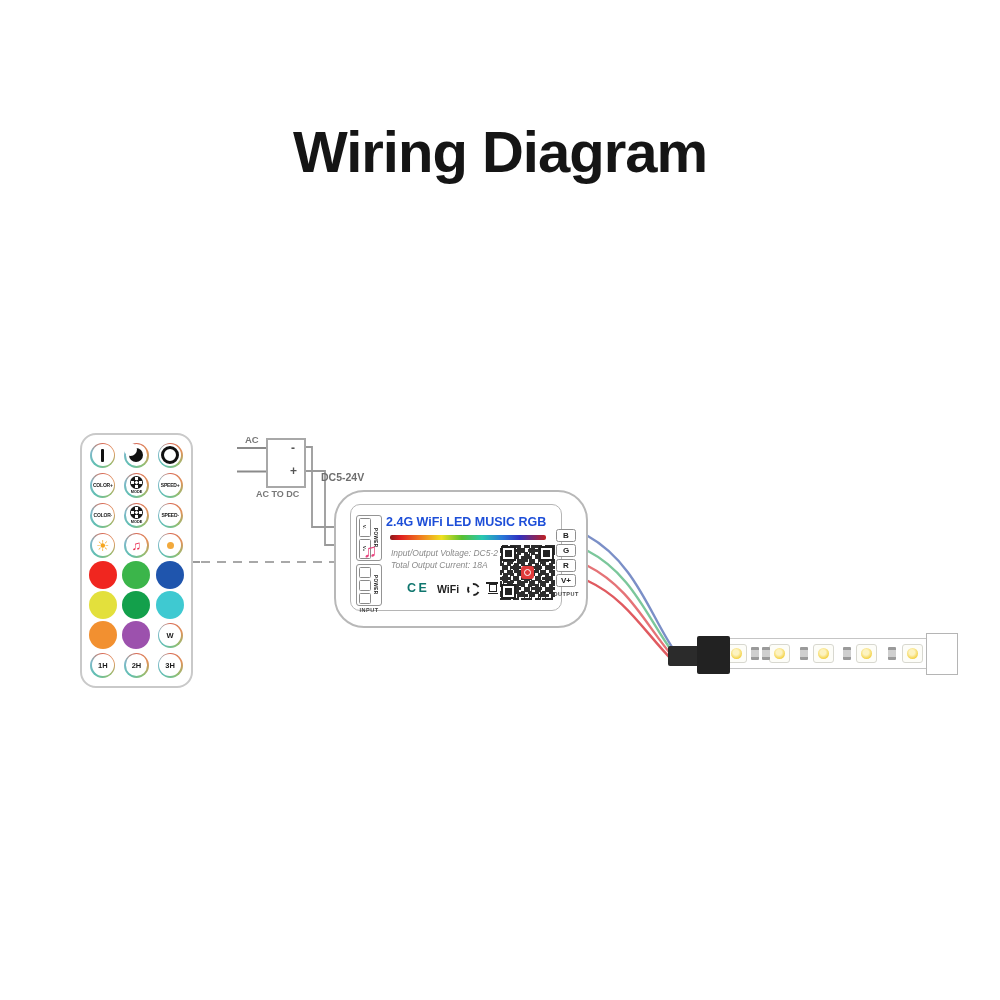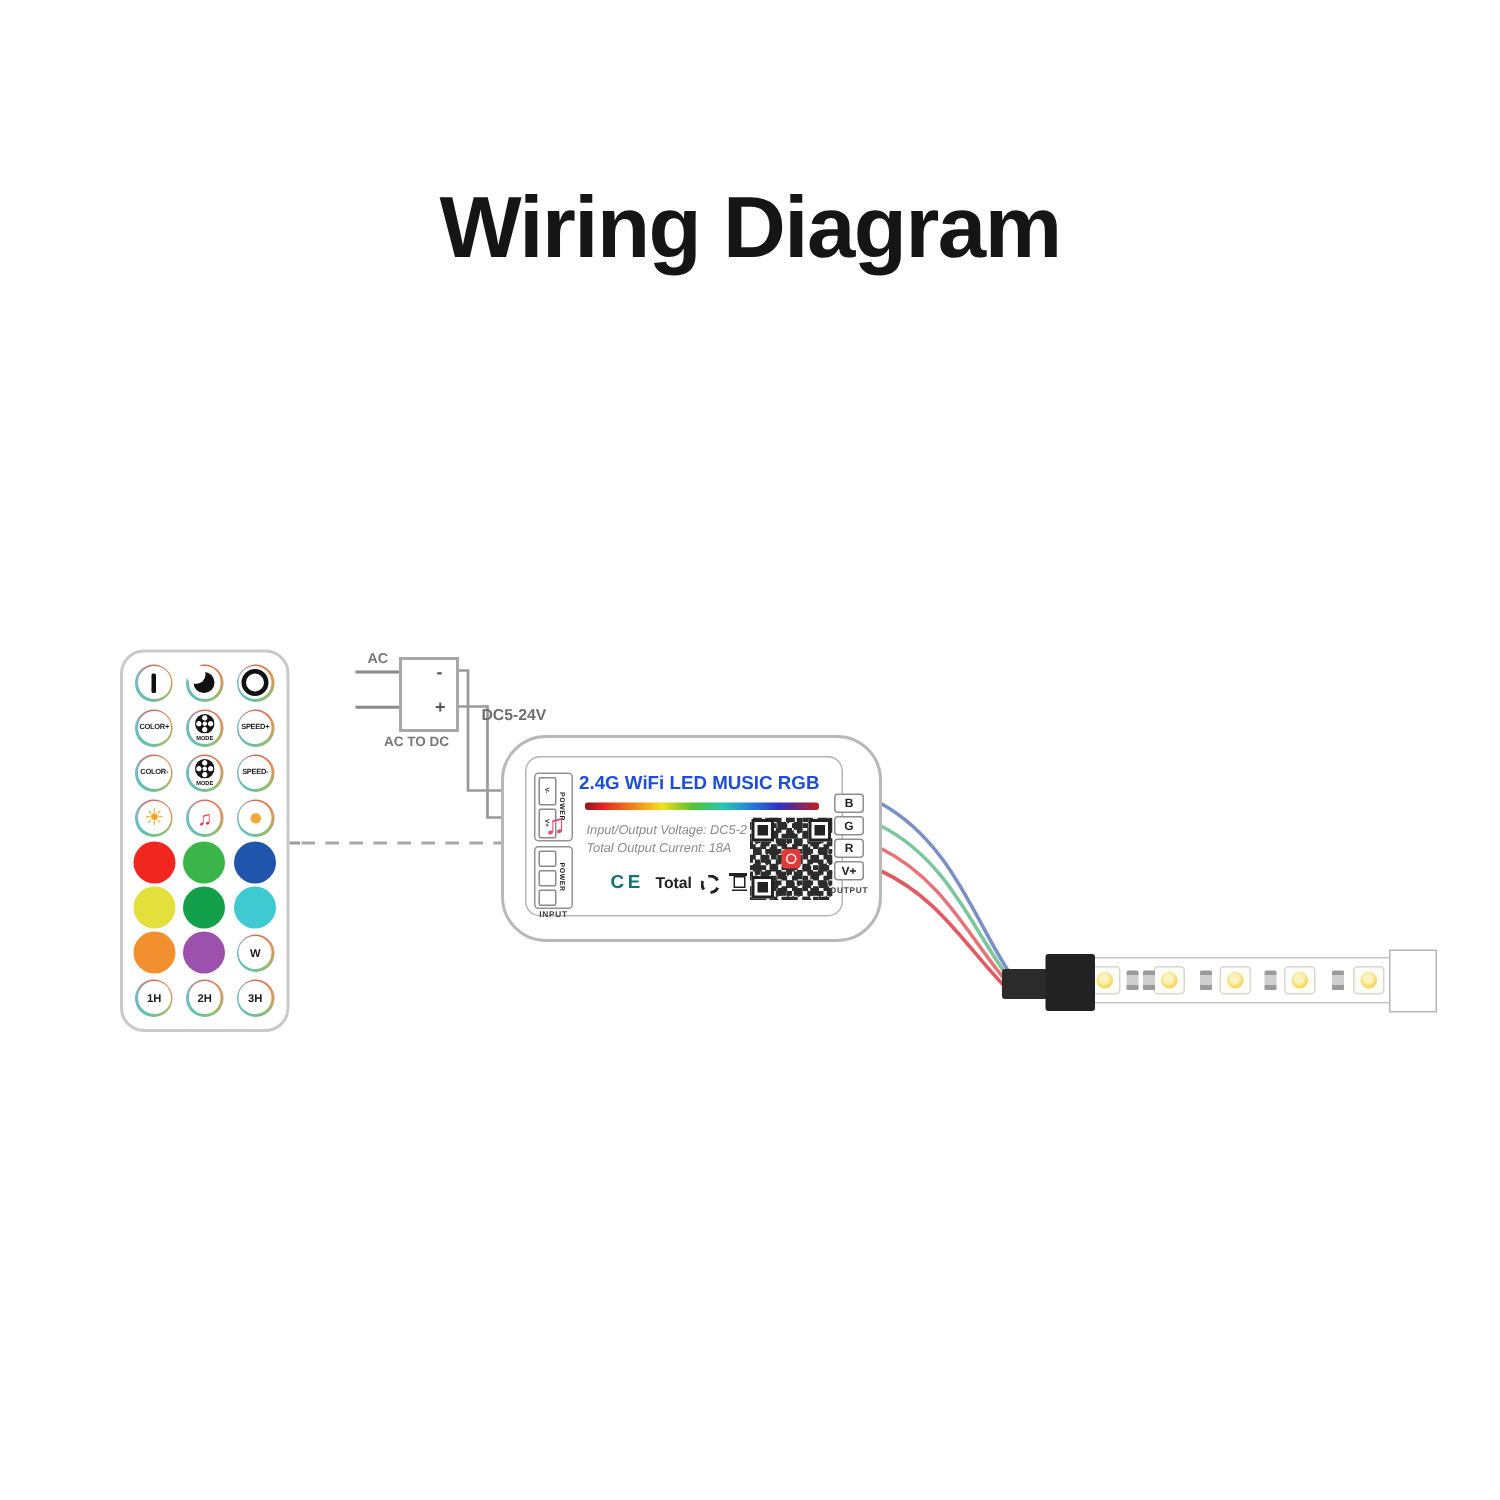--- a/index.html
+++ b/index.html
@@ -243,21 +243,21 @@
   </div>
   <div class="abs io-caption inp-cap">INPUT</div>
 
   <div class="abs ctrl-title">2.4G WiFi LED MUSIC RGB</div>
   <div class="abs rainbow"></div>
   <div class="abs ctrl-note">♫</div>
   <div class="abs spec spec1">Input/Output Voltage: DC5-24V</div>
   <div class="abs spec spec2">Total Output Current: 18A</div>
 
   <div class="abs ce">CE</div>
-  <div class="abs rohs">Total</div>
+  <div class="abs rohs">WiFi</div>
   <div class="abs dashring"></div>
   <div class="abs weee">
     <span class="lid"></span>
     <span class="body"></span>
     <span class="wheels"></span>
   </div>
 
   <div class="abs qr">
     <span class="finder f-tl"></span>
     <span class="finder f-tr"></span>

